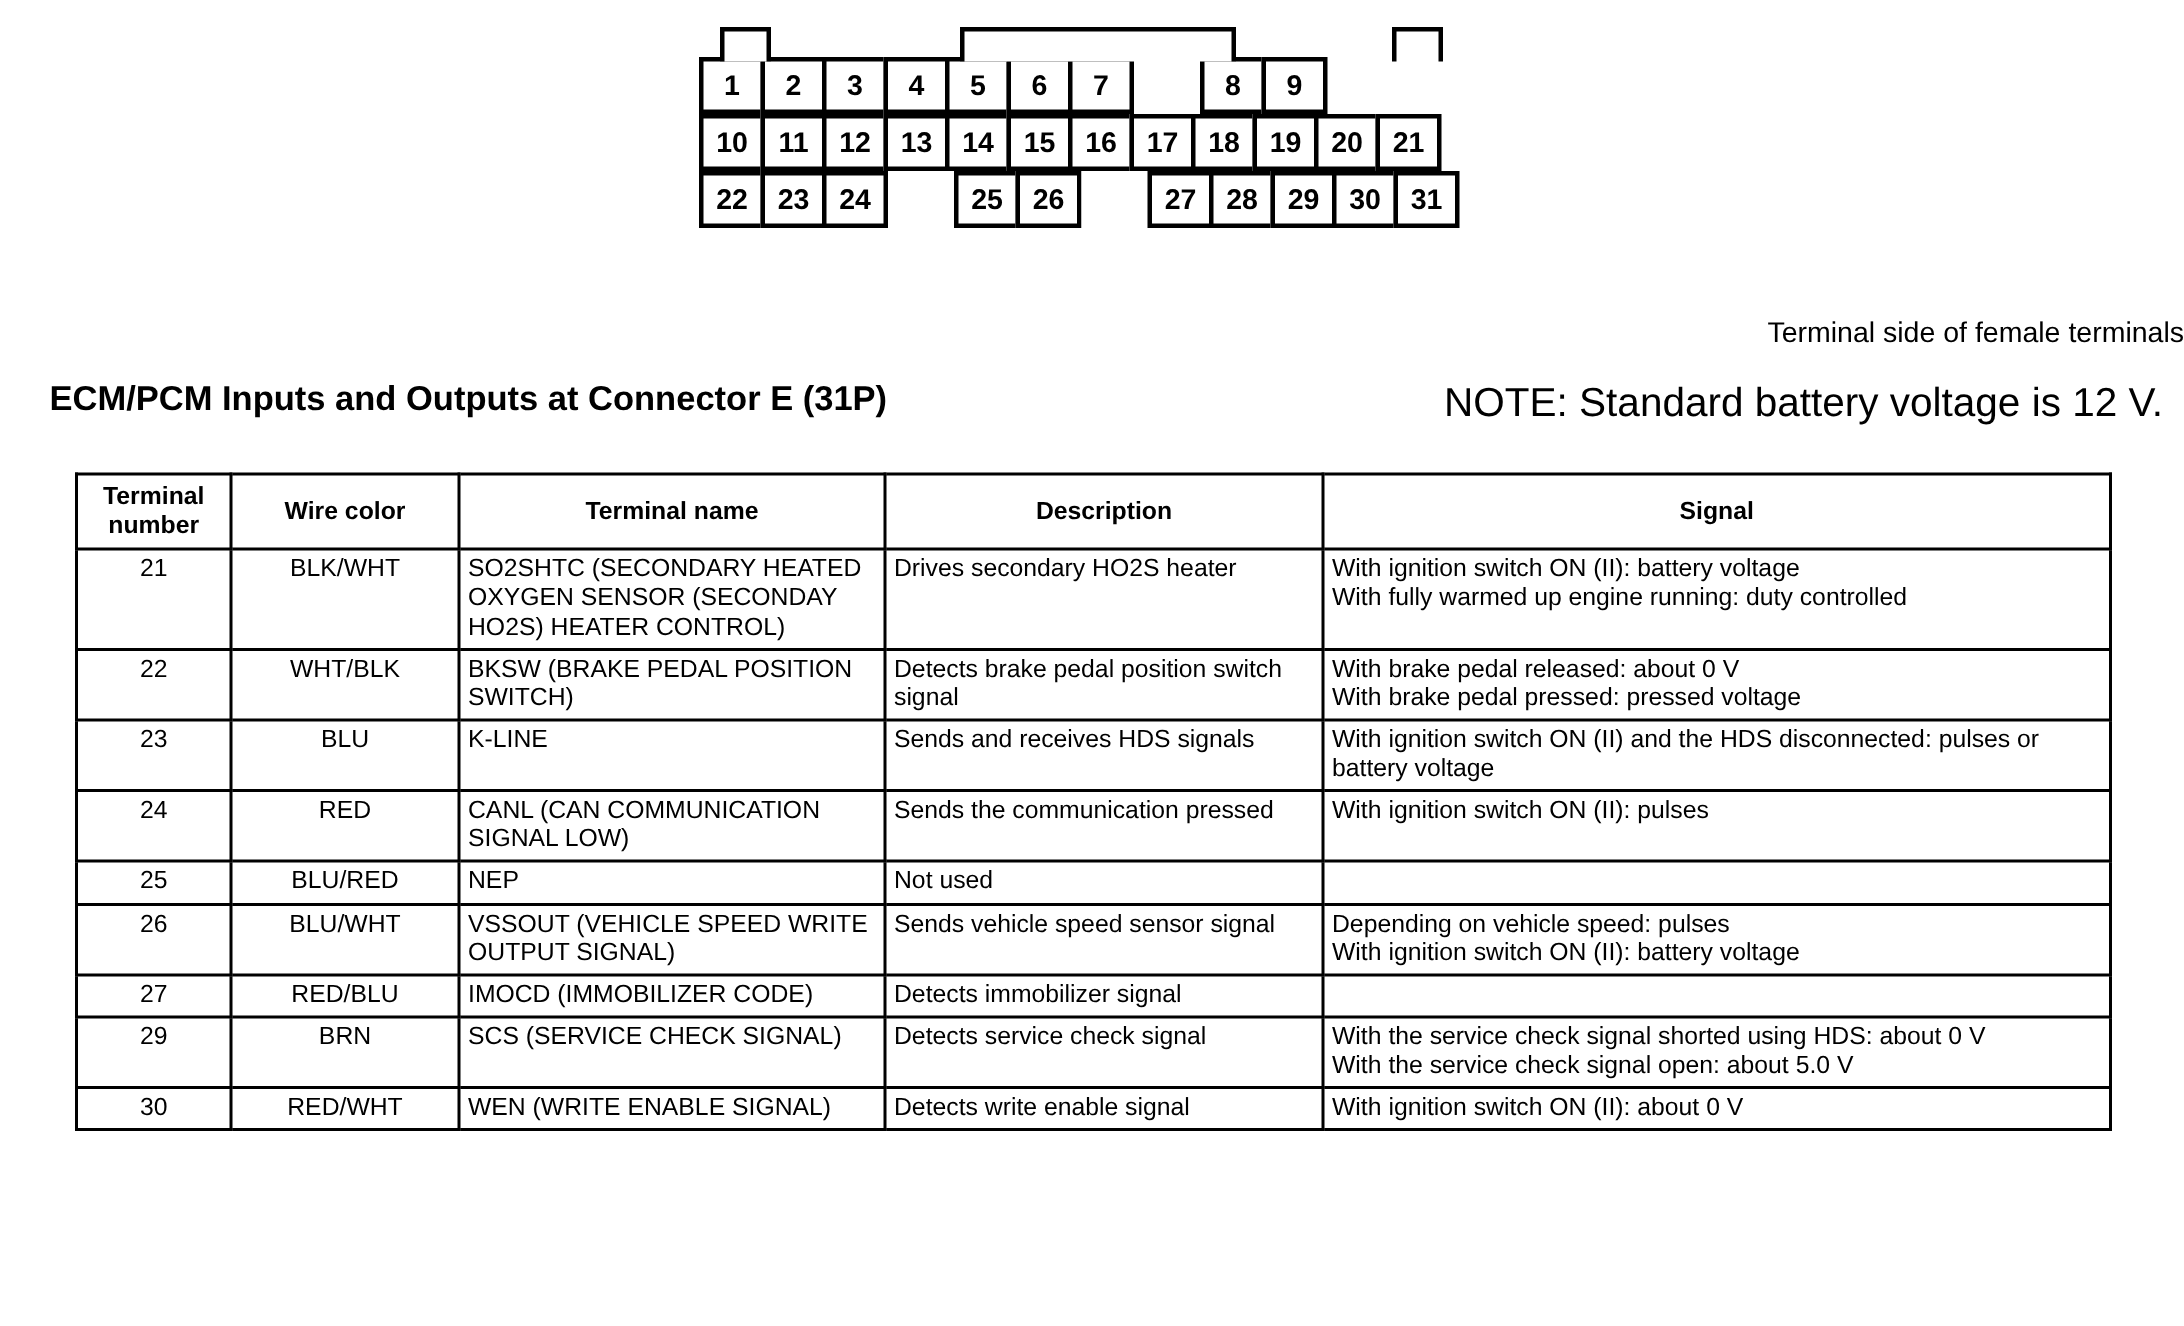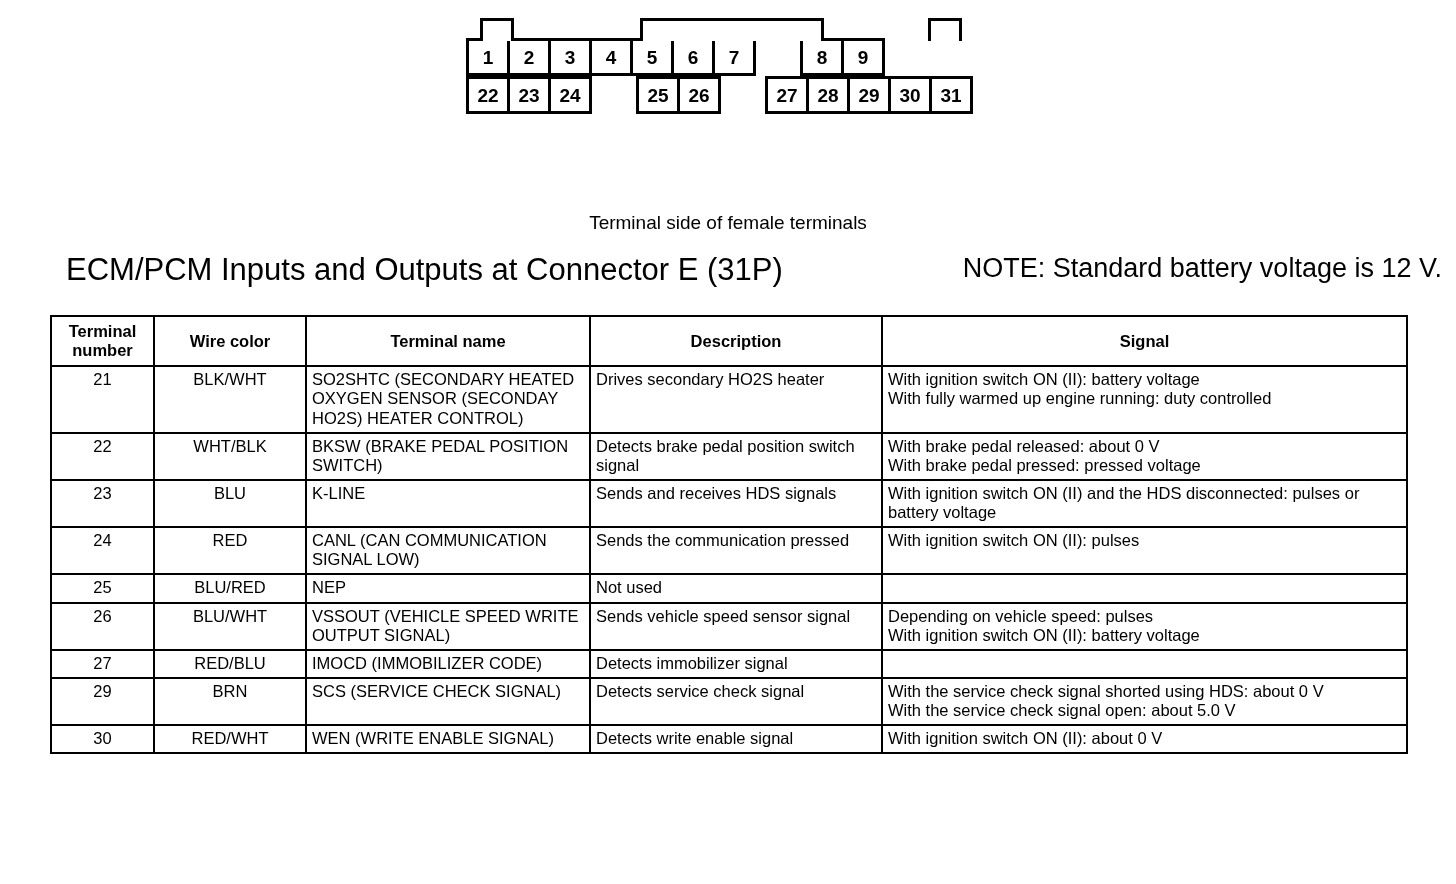--- a/index.html
+++ b/index.html
@@ -65,30 +65,30 @@
     height: 23px;
     top: 0;
   }
 
   
   .caption {
     position: absolute;
     left: 0;
     top: 212px;
     width: 1456px;
-    text-align: center;
+    text-align: right;
     font-size: 19px;
     font-family: "Liberation Sans", sans-serif;
   }
   .title {
     position: absolute;
-    left: 66px;
+    left: 33px;
     top: 252px;
-    font-size: 31px;
-    font-weight: normal;
+    font-size: 23px;
+    font-weight: bold;
     font-family: "Liberation Sans", sans-serif;
   }
   .note {
     position: absolute;
     right: 14px;
     top: 253px;
     font-size: 27px;
     font-family: "Liberation Sans", sans-serif;
   }
 
@@ -142,20 +142,34 @@
       <div class="cell">3</div>
       <div class="cell">4</div>
       <div class="cell">5</div>
       <div class="cell">6</div>
       <div class="cell">7</div>
       <div class="gap"></div>
       <div class="cell first">8</div>
       <div class="cell">9</div>
     </div>
 
+  <div class="conn-row">
+      <div class="cell first">10</div>
+      <div class="cell">11</div>
+      <div class="cell">12</div>
+      <div class="cell">13</div>
+      <div class="cell">14</div>
+      <div class="cell">15</div>
+      <div class="cell">16</div>
+      <div class="cell">17</div>
+      <div class="cell">18</div>
+      <div class="cell">19</div>
+      <div class="cell">20</div>
+      <div class="cell">21</div>
+    </div>
 
   <div class="conn-row">
       <div class="cell first">22</div>
       <div class="cell">23</div>
       <div class="cell">24</div>
       <div class="gap"></div>
       <div class="cell first">25</div>
       <div class="cell">26</div>
       <div class="gap"></div>
       <div class="cell first">27</div>

